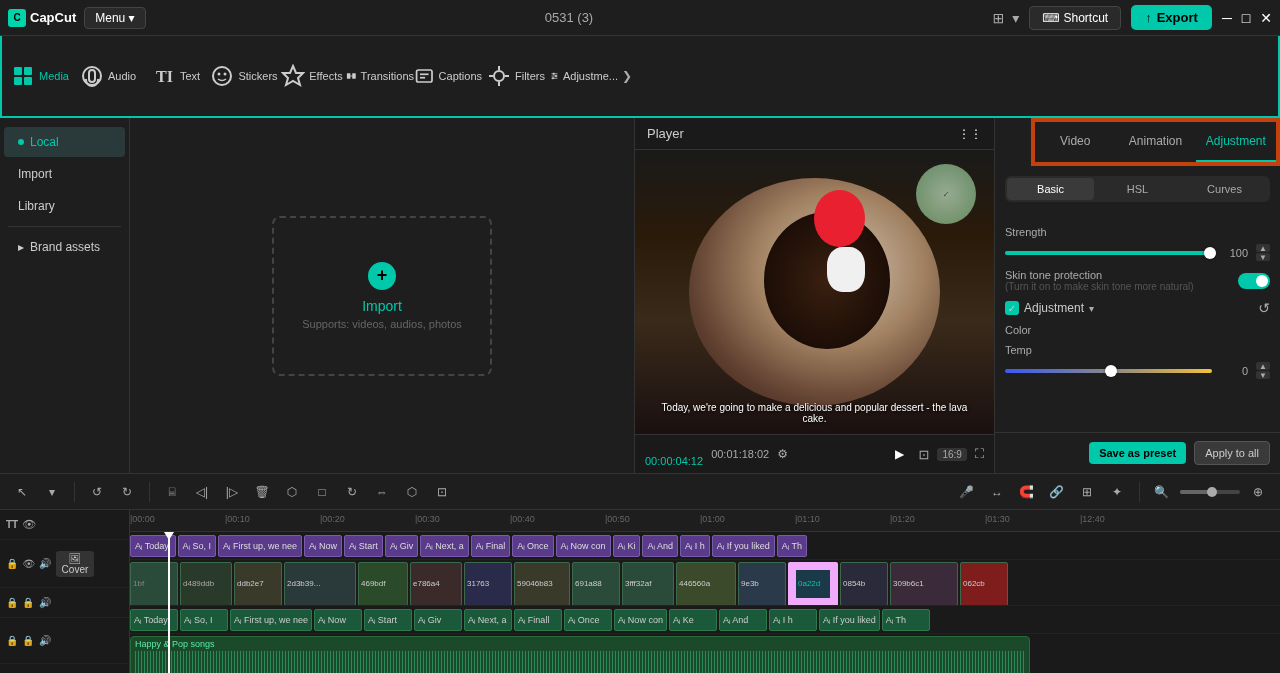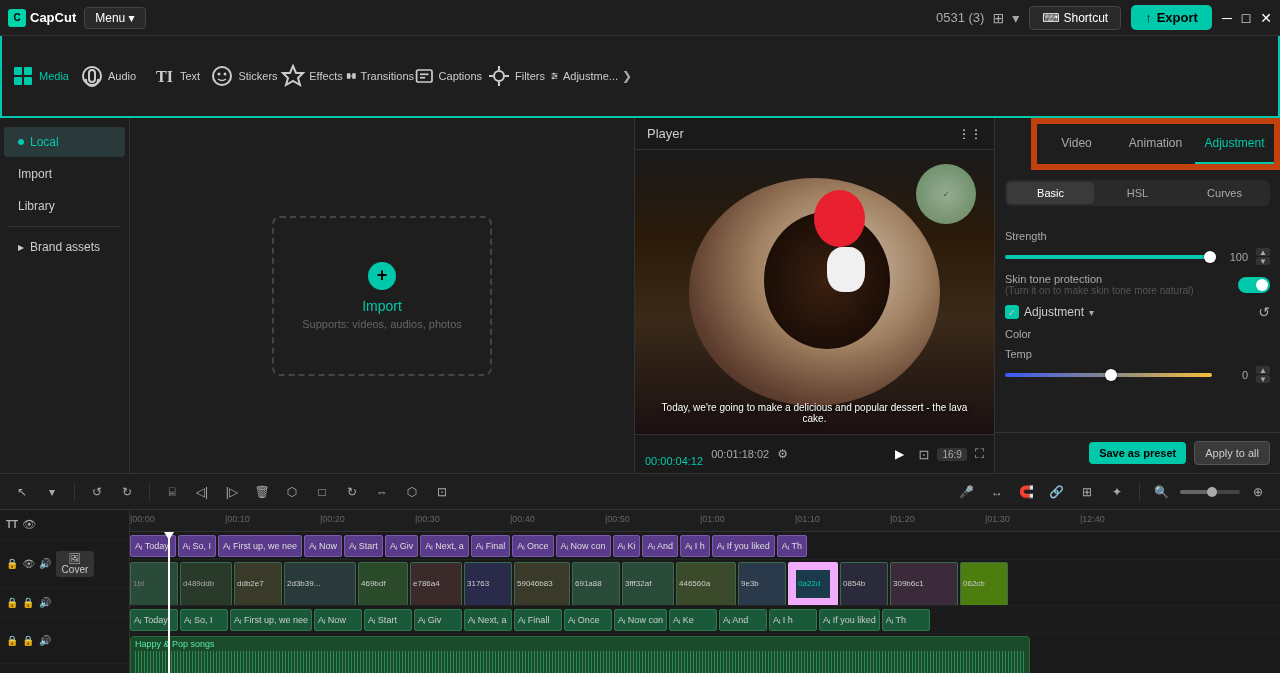--- a/index.html
+++ b/index.html
@@ -3,21 +3,21 @@
   <meta charset="utf-8">
   <style>
     * { margin: 0; padding: 0; box-sizing: border-box; }
     body { width: 1280px; height: 673px; background: #1a1a1a; color: #fff; font-family: 'Segoe UI', Arial, sans-serif; overflow: hidden; font-size: 12px; }
 
     
     #topbar { display: flex; align-items: center; height: 36px; background: #1e1e1e; border-bottom: 1px solid #333; padding: 0 8px; gap: 8px; }
     #capcut-logo { display: flex; align-items: center; gap: 4px; font-size: 13px; font-weight: bold; color: #fff; }
     #capcut-logo .logo-icon { width: 18px; height: 18px; background: #00d4aa; border-radius: 3px; display: flex; align-items: center; justify-content: center; font-size: 10px; color: #000; font-weight: bold; }
     #menu-btn { background: #2a2a2a; border: 1px solid #444; color: #fff; padding: 3px 10px; border-radius: 4px; cursor: pointer; font-size: 12px; }
-    #topbar-center { flex: 1; display: flex; justify-content: flex-end; align-items: center; }
+    #topbar-center { flex: 1; display: flex; justify-content: center; align-items: center; }
     #timeline-code { color: #aaa; font-size: 13px; }
     #topbar-right { display: flex; align-items: center; gap: 10px; }
     #shortcut-btn { background: #2a2a2a; border: 1px solid #444; color: #fff; padding: 4px 12px; border-radius: 4px; cursor: pointer; font-size: 12px; display: flex; align-items: center; gap: 4px; }
     #export-btn { background: #00c8aa; border: none; color: #000; padding: 5px 14px; border-radius: 5px; cursor: pointer; font-size: 13px; font-weight: bold; display: flex; align-items: center; gap: 5px; }
     .topbar-icons { display: flex; gap: 8px; align-items: center; color: #aaa; }
     .topbar-icon { cursor: pointer; font-size: 14px; }
 
     
     #toolbar { display: flex; align-items: center; height: 82px; background: #1e1e1e; border: 2px solid #00c8aa; border-top: none; padding: 0 4px; overflow: hidden; }
     .tool-item { display: flex; flex-direction: row; align-items: center; justify-content: center; width: 68px; height: 70px; cursor: pointer; color: #ccc; font-size: 11px; gap: 4px; border-radius: 6px; }
@@ -51,21 +51,21 @@
     #player-controls { display: flex; align-items: center; padding: 6px 10px; gap: 8px; border-top: 1px solid #333; }
     #player-time { color: #00c8aa; font-size: 11px; margin-top: 14px; }
     #player-duration { color: #aaa; font-size: 11px; }
     #play-btn { width: 22px; height: 22px; display: flex; align-items: center; justify-content: center; cursor: pointer; color: #fff; }
     #player-controls-right { display: flex; gap: 8px; align-items: center; margin-left: auto; }
     .ctrl-icon { color: #aaa; cursor: pointer; font-size: 13px; }
     #aspect-ratio-badge { background: #333; border-radius: 3px; padding: 1px 5px; color: #aaa; font-size: 10px; }
 
     
     #right-panel { width: 285px; background: #1e1e1e; display: flex; flex-direction: column; }
-    #right-tabs { display: flex; border-bottom: 1px solid #333; border: 6px solid #c2410c; margin-left: 36px; }
+    #right-tabs { display: flex; border-bottom: 1px solid #333; border: 4px solid #c2410c; margin-left: 36px; }
     .right-tab { flex: 1; text-align: center; padding: 12px 4px; cursor: pointer; color: #aaa; font-size: 12px; border-bottom: 2px solid transparent; }
     .right-tab.active { color: #00c8aa; border-bottom: 2px solid #00c8aa; }
     #right-content { flex: 1; overflow-y: auto; padding: 10px; }
     #sub-tabs { display: flex; background: #2a2a2a; border-radius: 6px; padding: 2px; margin-bottom: 24px; }
     .sub-tab { flex: 1; text-align: center; padding: 5px; cursor: pointer; color: #aaa; font-size: 11px; border-radius: 4px; }
     .sub-tab.active { background: #3a3a3a; color: #fff; }
 
     .section-label { color: #aaa; font-size: 11px; margin-bottom: 6px; margin-top: 8px; }
     .slider-row { display: flex; align-items: center; gap: 8px; margin-bottom: 8px; }
     .slider-track { flex: 1; height: 4px; background: #444; border-radius: 2px; position: relative; cursor: pointer; }
@@ -501,21 +501,21 @@
               </div>
             <div class="clip-item selected" style="width:50px; background:#1a3a4a;">
                 <span style="font-size:8px; color:#00c8aa;">0a22d</span>
               </div>
             <div class="clip-item" style="width:48px; background:#2a2a3a;">
                 <span style="font-size:8px;">0854b</span>
               </div>
             <div class="clip-item" style="width:68px; background:#3a2a3a;">
                 <span style="font-size:8px;">309b6c1</span>
               </div>
-            <div class="clip-item" style="width:42px; background:#4d7c0f;">
+            <div class="clip-item" style="width:42px; background:#7f1d1d;">
                 <span style="font-size:8px;">062cb</span>
               </div>
           </div>
         </div>
 
         <div style="height:28px; display:flex; align-items:center; border-bottom:1px solid #222; overflow:hidden;">
           <div style="display:flex; gap:1px; padding:2px 0;">
             <div class="audio-caption-item">Aᵢ Today</div>
             <div class="audio-caption-item">Aᵢ So, I</div>
             <div class="audio-caption-item">Aᵢ First up, we nee</div>

